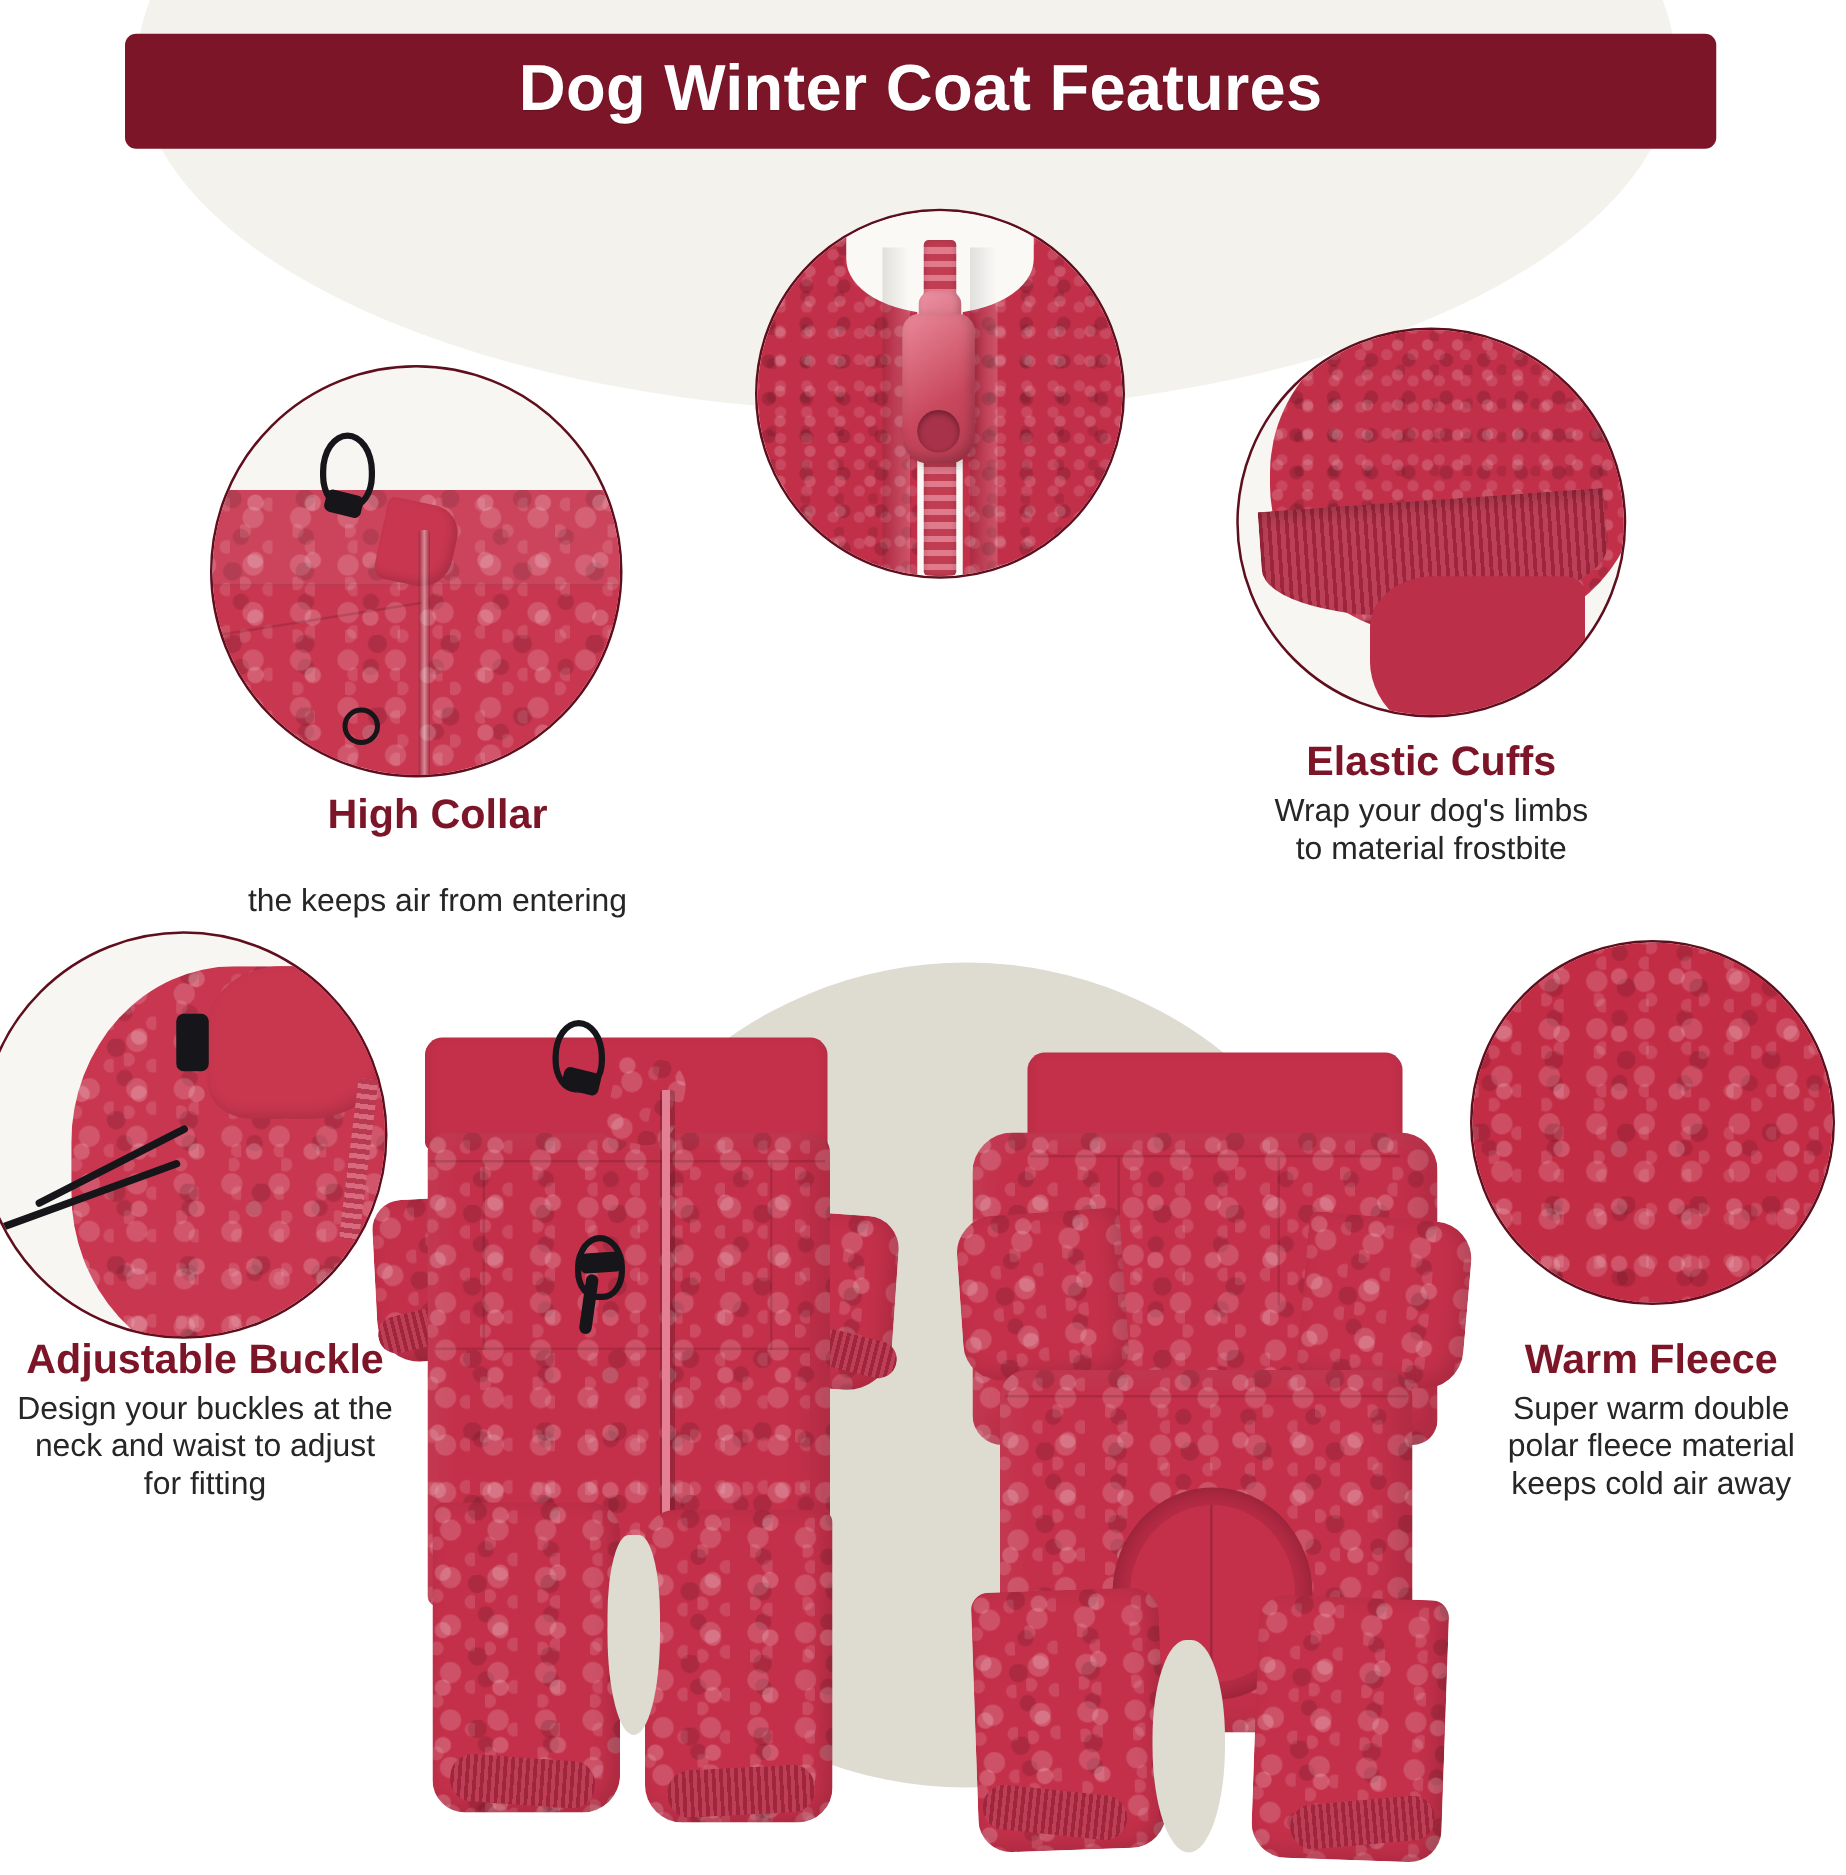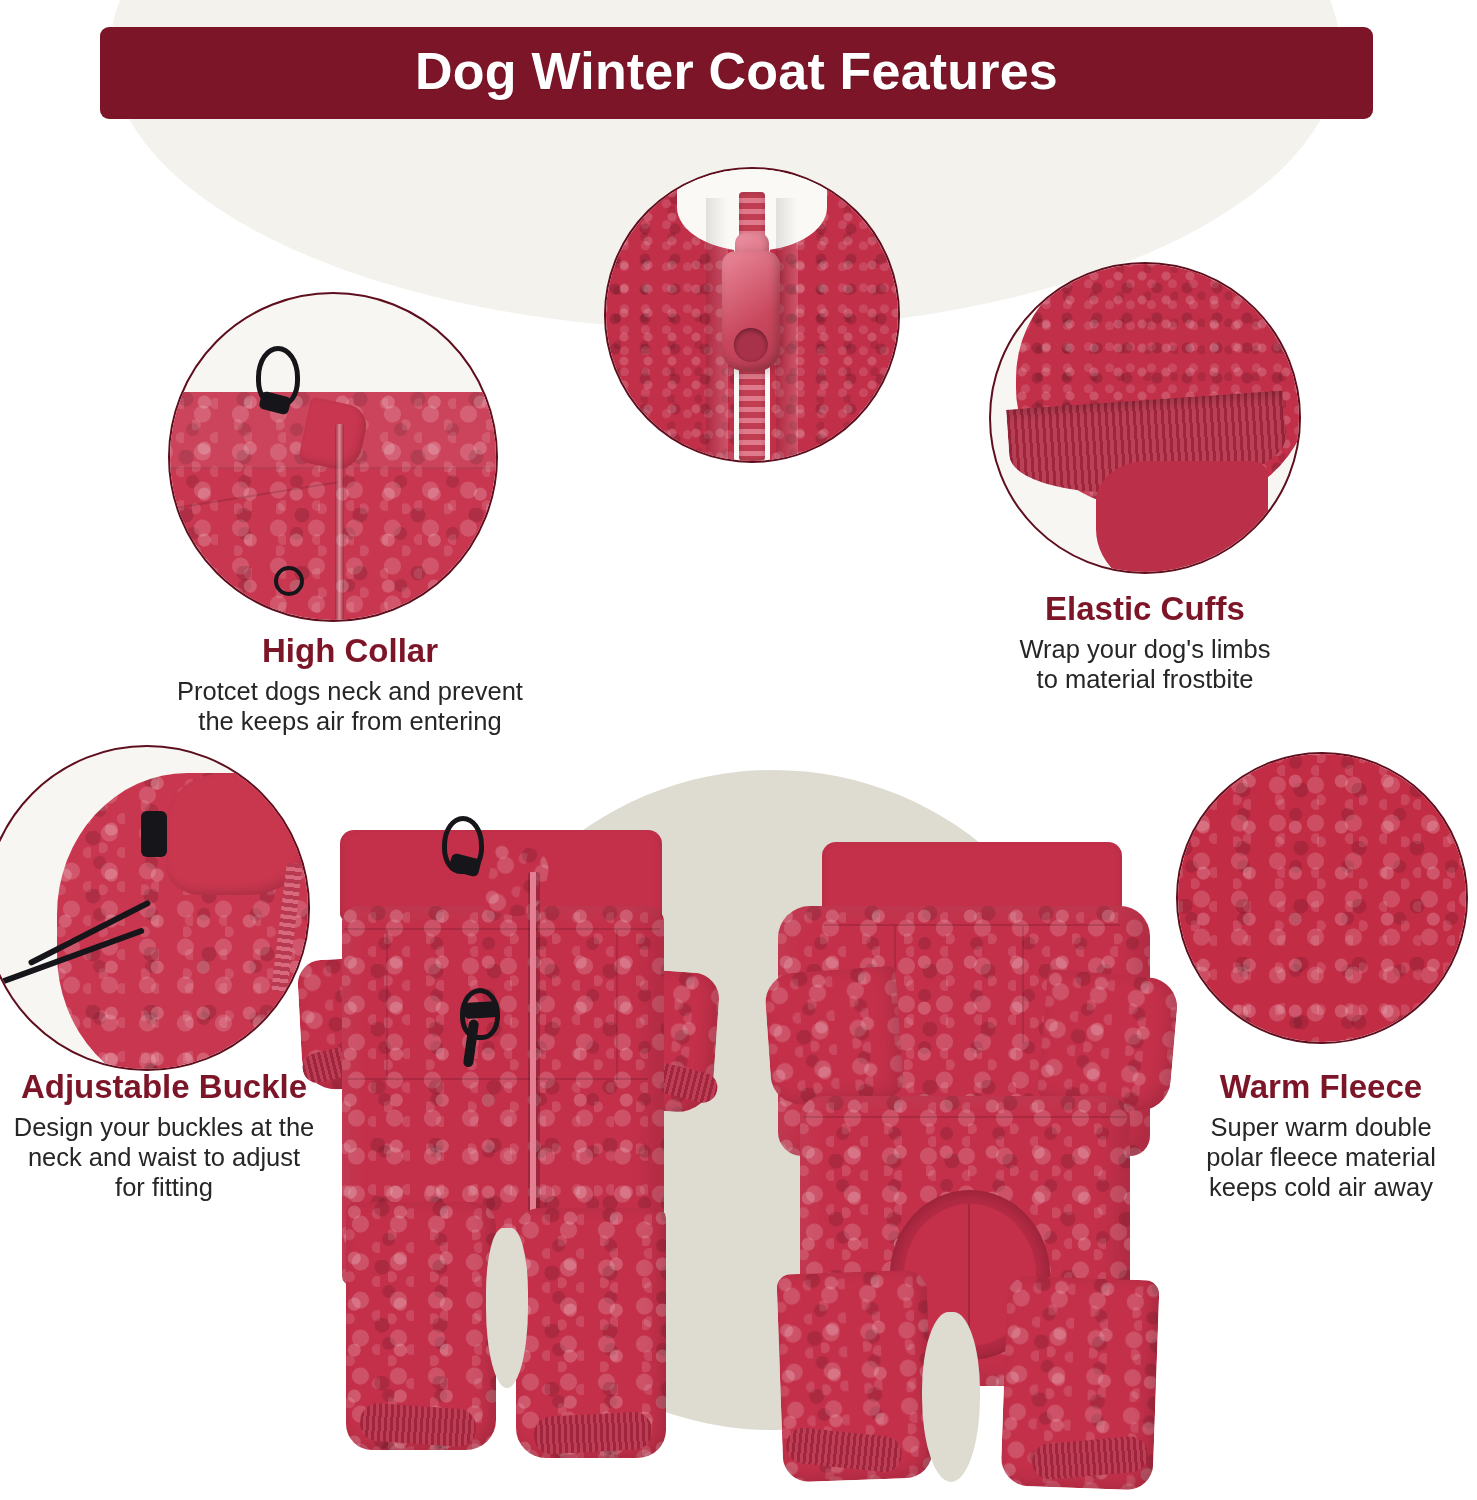--- a/index.html
+++ b/index.html
@@ -471,21 +471,21 @@
 
   <div class="photo-circle" style="left:1176px; top:752px; width:292px; height:292px;">
     <div class="photo-inner">
       <div class="fleece" style="inset:-10%; width:120%; height:120%; background-color:#c32c45;"></div>
     </div>
   </div>
 
   <div class="feature" style="left:130px; top:613px; width:440px;margin-top:19px;">
     <p class="feature-title">High Collar</p>
     <p class="feature-desc">
-      <span>Protcet dogs neck and prevent</span><br>
+      <br>
       <span>the keeps air from entering</span>
     </p>
   </div>
 
 
   <div class="feature" style="left:943px; top:590px; width:404px;">
     <p class="feature-title">Elastic Cuffs</p>
     <p class="feature-desc">
       <span>Wrap your dog's limbs</span><br>
       <span>to material frostbite</span>

